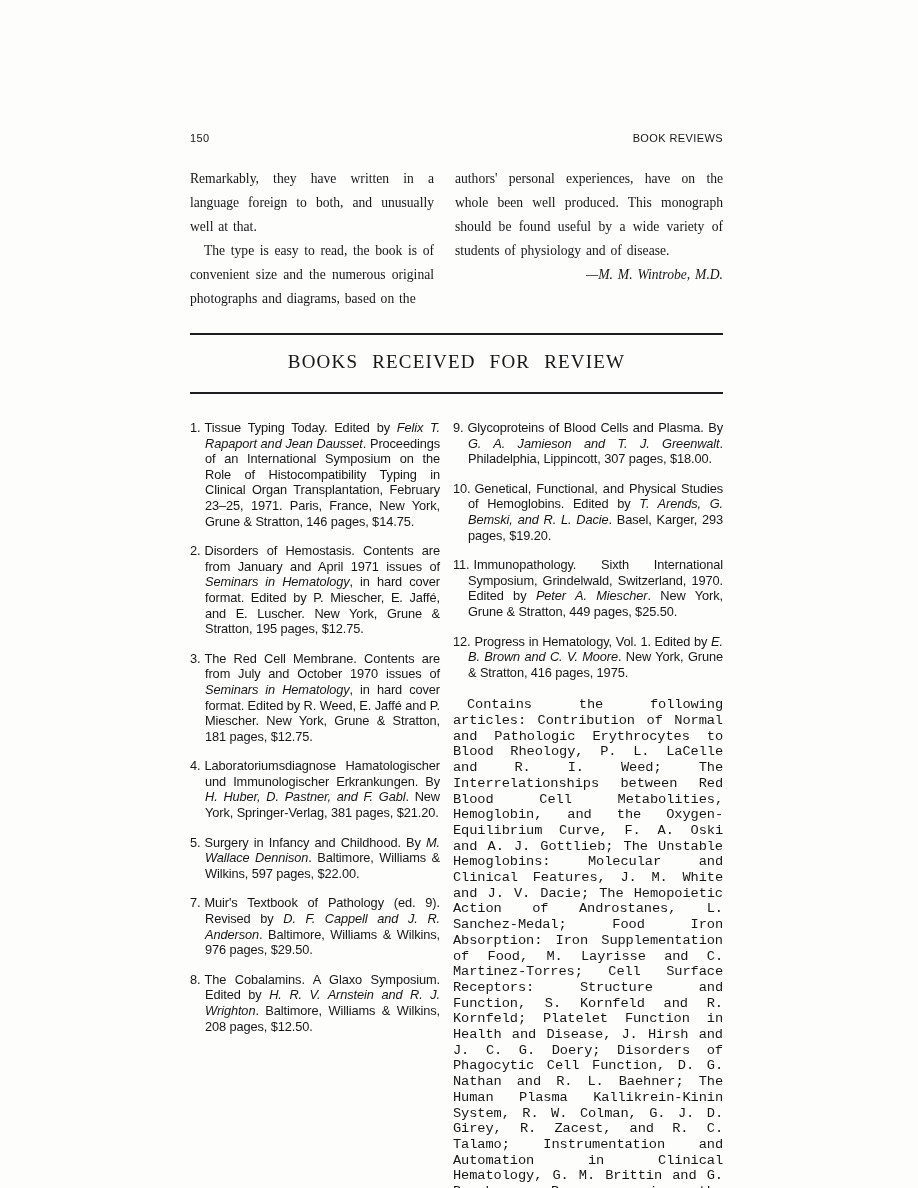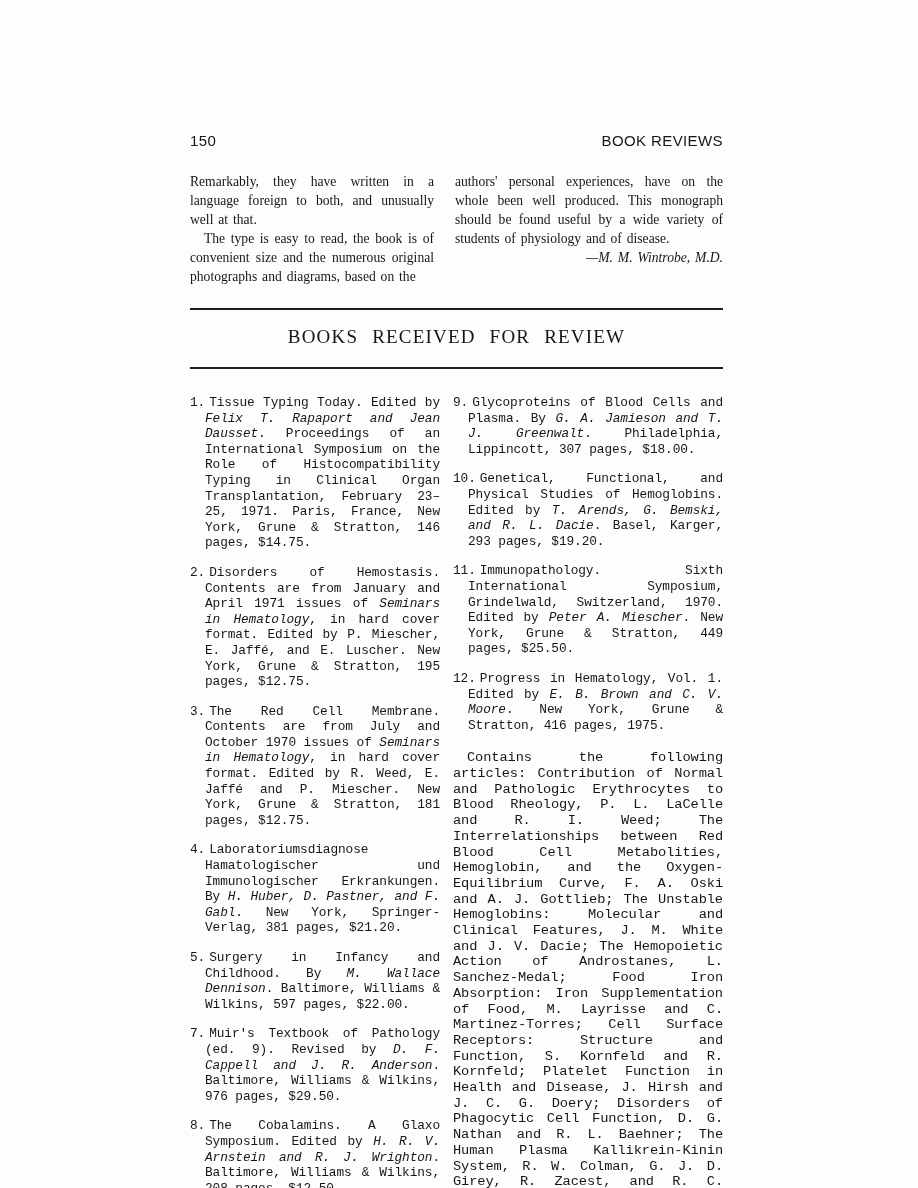--- a/index.html
+++ b/index.html
@@ -16,32 +16,32 @@
     top: 132px;
     width: 533px;
   }
 
   
   .running-header {
     display: flex;
     justify-content: space-between;
     align-items: baseline;
     font-family: "Liberation Sans", sans-serif;
-    font-size: 15px;
+    font-size: 11px;
     letter-spacing: 0.4px;
   }
 
   
   .review-tail {
     display: flex;
     gap: 21px;
     margin-top: 23px;
     font-family: "Liberation Serif", serif;
     font-size: 13.6px;
-    line-height: 19px;
+    line-height: 24px;
     text-align: justify;
     word-spacing: 1.5px;
   }
   .review-col-left  { width: 244px; }
   .review-col-right { width: 268px; }
   .para-indent { text-indent: 14px; }
   .byline {
     text-align: right;
     font-style: italic;
   }
@@ -74,21 +74,20 @@
     line-height: 15.6px;
     letter-spacing: -0.1px;
     text-align: justify;
   }
   .books-col-left  { width: 250px; }
   .books-col-right { width: 270px; }
   .book-item {
     padding-left: 15px;
     text-indent: -15px;
     margin-bottom: 14px;
-    font-family: Liberation Mono, monospace;
   }
   .book-num { margin-right: 4px; }
   .book-text i { font-style: italic; }
 
   
   .contains-note {
     font-family: Liberation Mono, monospace;
     font-size: 13.7px;
     line-height: 15.7px;
     text-align: justify;

